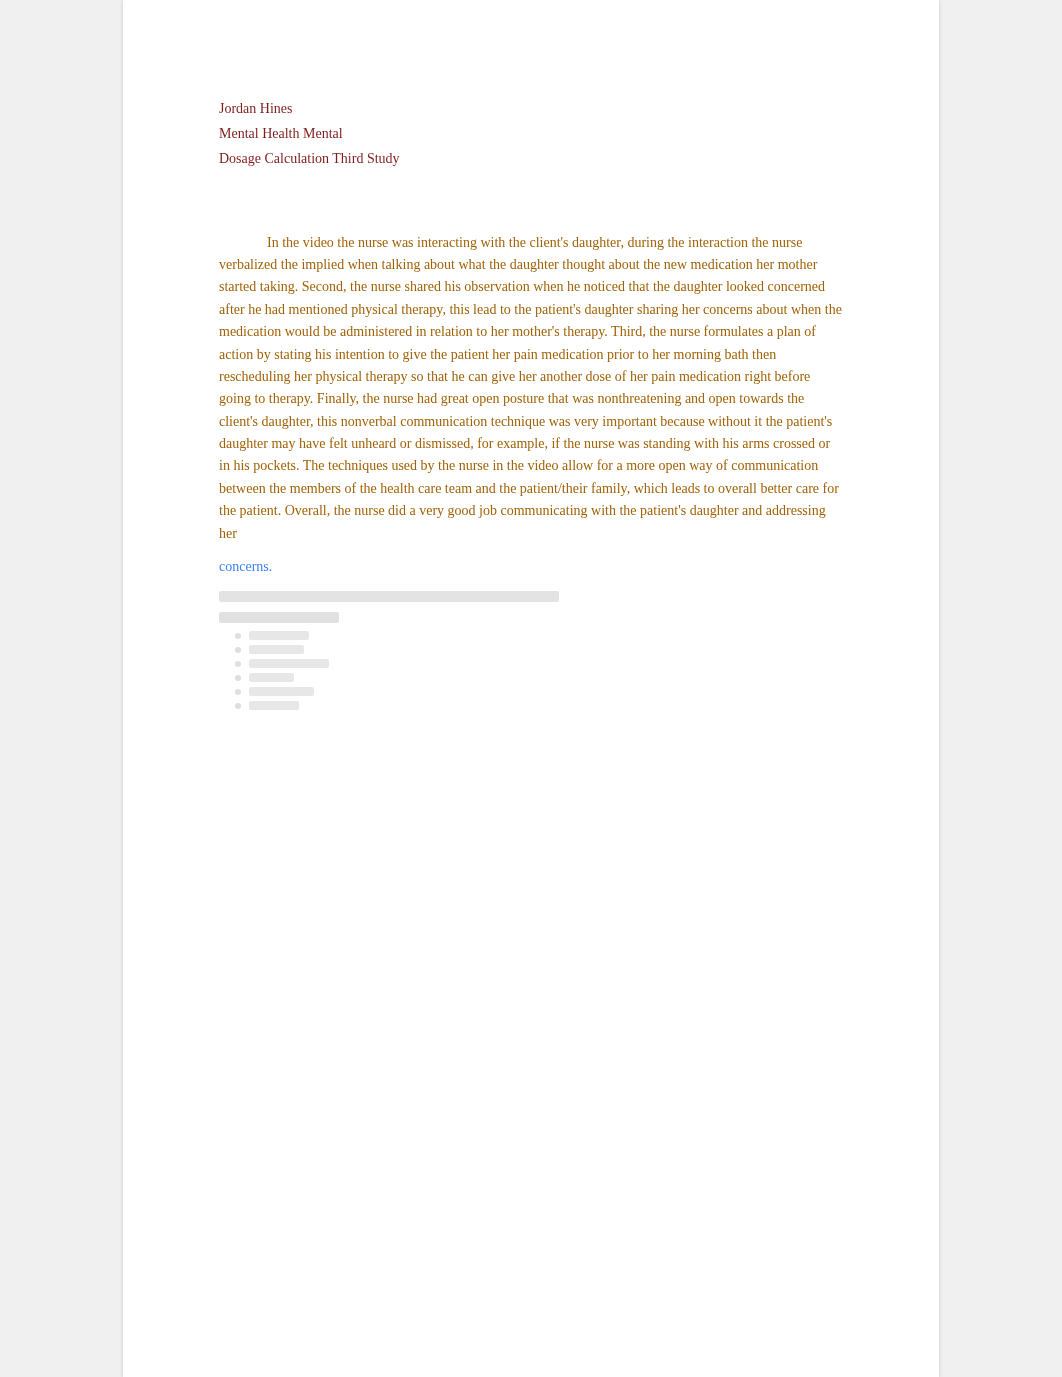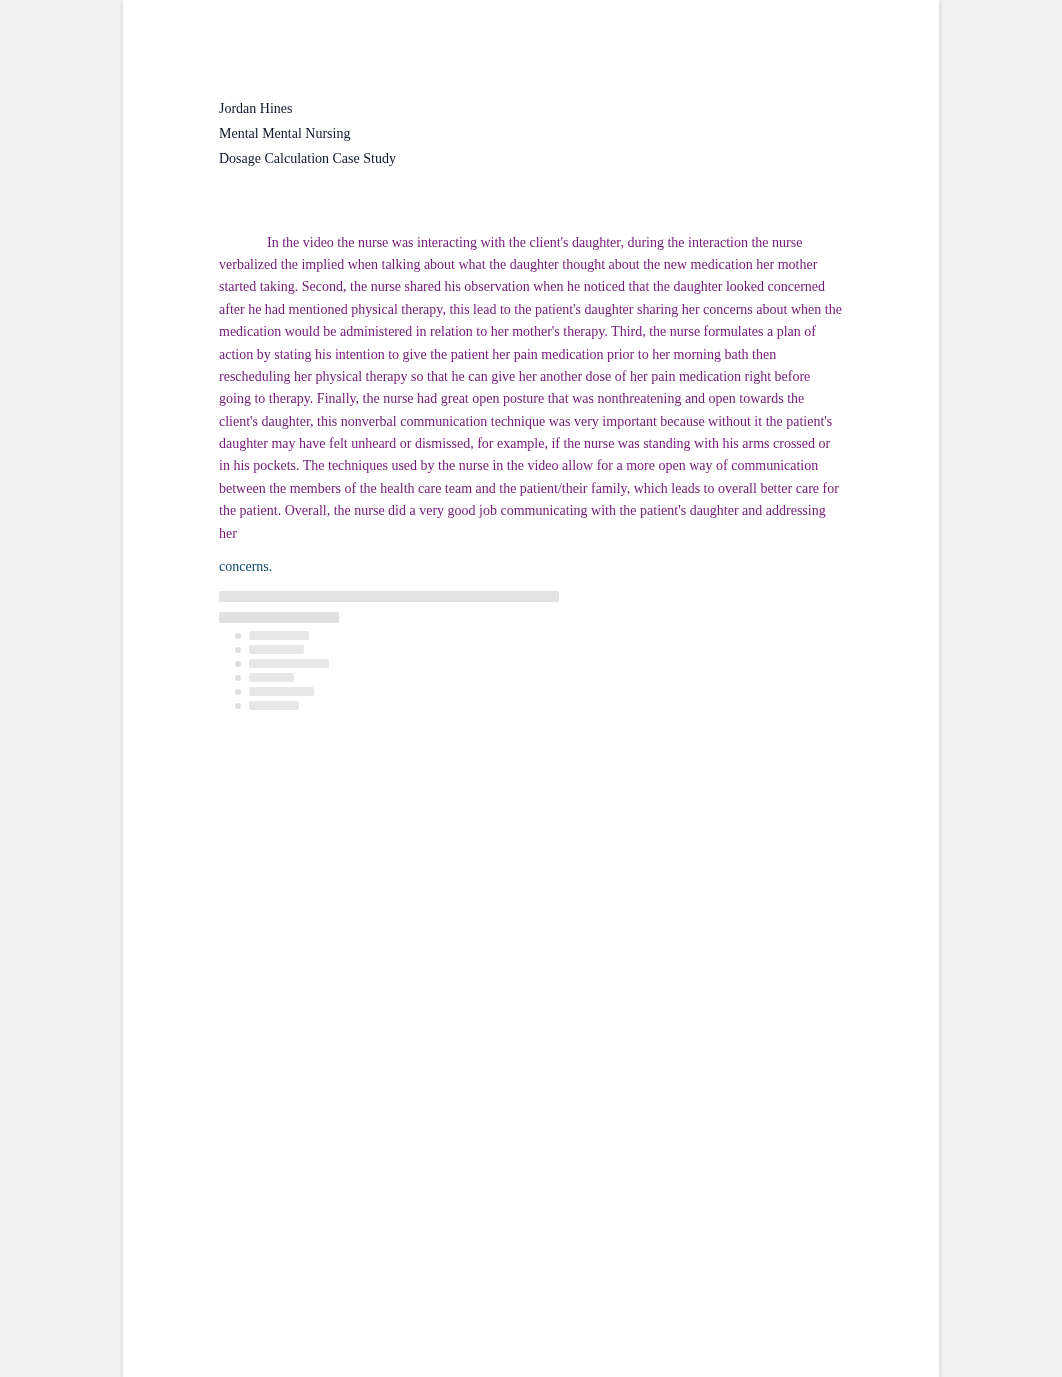--- a/index.html
+++ b/index.html
@@ -25,28 +25,28 @@
       box-shadow: 0 1px 4px rgba(0,0,0,0.15);
       position: relative;
     }
 
     .header-block {
       margin-bottom: 60px;
     }
 
     .header-line {
       font-size: 14px;
-      color: #0f172a;
+      color: #7f1d1d;
       line-height: 1.8;
       display: block;
     }
 
     .body-text {
       font-size: 14px;
-      color: #701a75;
+      color: #a16207;
       line-height: 1.6;
       text-align: left;
       margin-top: 40px;
     }
 
     .body-text p {
       margin-bottom: 14px;
     }
 
     .body-text .first-para {
@@ -94,33 +94,33 @@
 
     .redacted-item-text {
       height: 9px;
       background-color: #d0d0d0;
       border-radius: 2px;
       opacity: 0.5;
     }
 
     .concerns-word {
       font-size: 14px;
-      color: #0c4a6e;
+      color: #3b82f6;
       margin-bottom: 16px;
     }
   </style>
 </head>
 <body>
 
 <div class="page">
 
   <div class="header-block">
     <span class="header-line">Jordan Hines</span>
-    <span class="header-line">Mental Mental Nursing</span>
-    <span class="header-line">Dosage Calculation Case Study</span>
+    <span class="header-line">Mental Health Mental</span>
+    <span class="header-line">Dosage Calculation Third Study</span>
   </div>
 
   <div class="body-text">
     <p class="first-para">In the video the nurse was interacting with the client's daughter, during the interaction the nurse verbalized the implied when talking about what the daughter thought about the new medication her mother started taking. Second, the nurse shared his observation when he noticed that the daughter looked concerned after he had mentioned physical therapy, this lead to the patient's daughter sharing her concerns about when the medication would be administered in relation to her mother's therapy. Third, the nurse formulates a plan of action by stating his intention to give the patient her pain medication prior to her morning bath then rescheduling her physical therapy so that he can give her another dose of her pain medication right before going to therapy. Finally, the nurse had great open posture that was nonthreatening and open towards the client's daughter, this nonverbal communication technique was very important because without it the patient's daughter may have felt unheard or dismissed, for example, if the nurse was standing with his arms crossed or in his pockets. The techniques used by the nurse in the video allow for a more open way of communication between the members of the health care team and the patient/their family, which leads to overall better care for the patient. Overall, the nurse did a very good job communicating with the patient's daughter and addressing her</p>
   </div>
 
   <div class="redacted-section">
     <div class="concerns-word">concerns.</div>
 
     <div class="redacted-title" style="width:340px;"></div>

